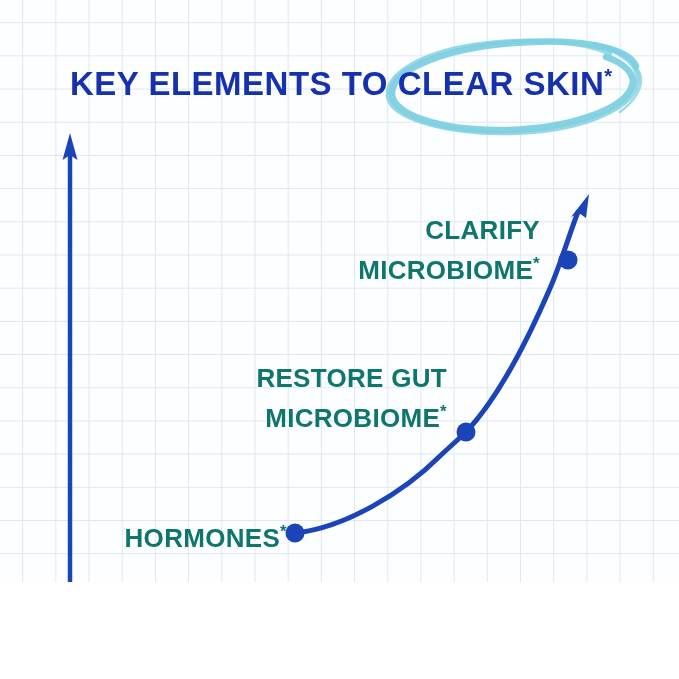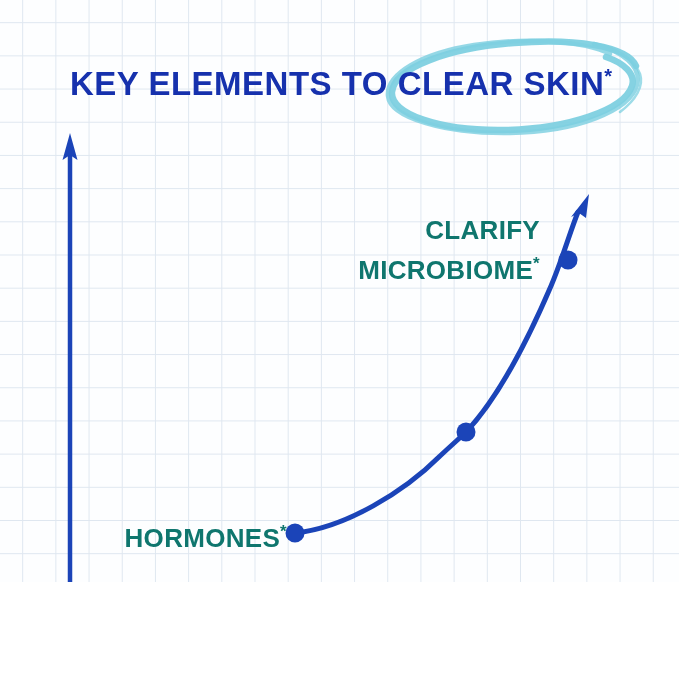--- a/index.html
+++ b/index.html
@@ -167,19 +167,23 @@
       <circle cx="466" cy="432" r="9.5" fill="#1b44b8"></circle>
       <circle cx="568" cy="260" r="9.5" fill="#1b44b8"></circle>
     </g>
   </svg>
 
   <div class="point-label" id="label-clarify">
     <div>CLARIFY</div>
     <div><span>MICROBIOME</span><span class="asterisk">*</span></div>
   </div>
 
+  <div class="point-label" id="label-microbiome">
+    <div>RESTORE GUT</div>
+    <div><span>MICROBIOME</span><span class="asterisk">*</span></div>
+  </div>
 
   <div class="point-label" id="label-hormones">
     <div><span>HORMONES</span><span class="asterisk">*</span></div>
   </div>
 
 
 </div>
 
 </body></html>

